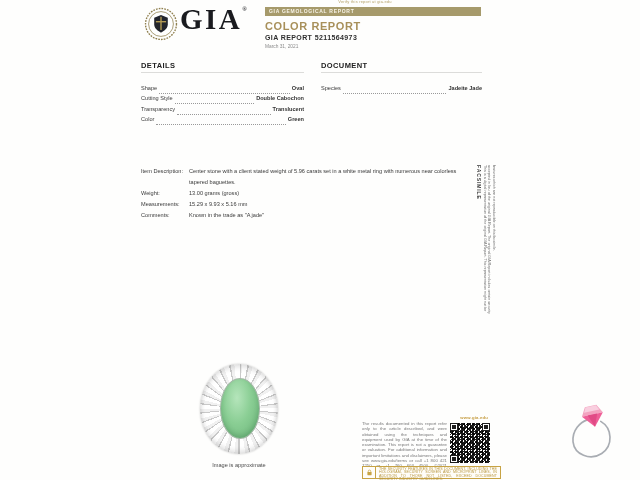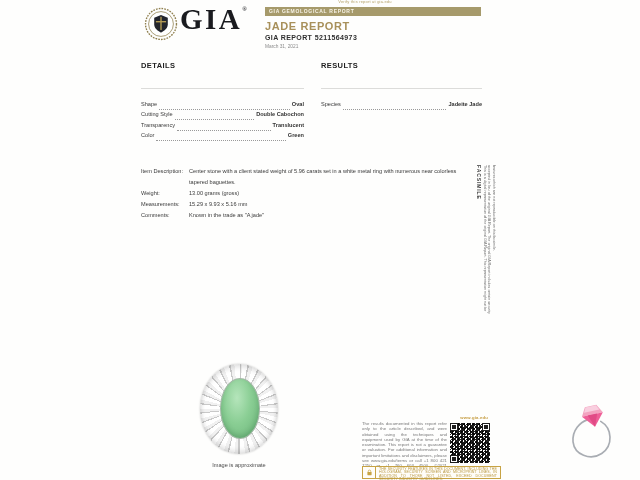--- a/index.html
+++ b/index.html
@@ -21,21 +21,21 @@
     color:#a8905a;letter-spacing:.6px;}
   .report-num{position:absolute;left:265px;top:34px;font-size:7px;font-weight:bold;
     color:#2f2f2f;letter-spacing:.4px;}
   .date{position:absolute;left:265px;top:44px;font-size:4.8px;color:#8b8b8b;}
 
   
   .col{position:absolute;top:61px;}
   .col.details{left:141px;width:163px;}
   .col.results{left:321px;width:161px;}
   .sec-h{font-size:7.5px;font-weight:bold;color:#212121;letter-spacing:.4px;
-    border-bottom:1px solid #dcdcda;padding-bottom:18px;margin-bottom:12px;}
+    border-bottom:1px solid #dcdcda;padding-bottom:2px;margin-bottom:12px;}
   .row{display:flex;align-items:baseline;height:10.4px;font-size:5.6px;color:#3a3a3a;}
   .row .lbl{white-space:nowrap;}
   .row .dots{flex:1;border-bottom:1px dotted #999;margin:0 2px;align-self:flex-end;
     margin-bottom:1.5px;}
   .row .val{white-space:nowrap;font-weight:bold;color:#333;}
 
   .treatment{position:absolute;left:321px;top:97px;width:161px;}
   .treat-h{font-size:7.5px;font-weight:bold;color:#212121;letter-spacing:.4px;margin-bottom:4.5px;}
   .treat-t{font-size:5.6px;color:#3a3a3a;}
 
@@ -93,21 +93,21 @@
   <svg class="seal" viewBox="0 0 40 40">
     <circle cx="20" cy="20" r="18.2" fill="none" stroke="#8f7f4e" stroke-width="1.6" stroke-dasharray="2 1.3"></circle>
     <circle cx="20" cy="20" r="14.6" fill="#fff" stroke="#8f7f4e" stroke-width="0.9"></circle>
     <path d="M20 9.5 l8 3 v8 c0 6 -8 9.5 -8 9.5 s-8 -3.5 -8 -9.5 v-8 z" fill="#23252d"></path>
     <rect x="19.2" y="11.5" width="1.6" height="15.5" fill="#b59d55"></rect>
     <rect x="14" y="16.5" width="12" height="1.6" fill="#b59d55"></rect>
   </svg>
   <div class="wordmark"><span>GIA</span><sup>®</sup></div>
 
   <div class="goldbar">GIA GEMOLOGICAL REPORT</div>
-  <div class="jade-title">JADE REPORT</div>
+  <div class="jade-title">COLOR REPORT</div>
   <div class="report-num">GIA REPORT 5211564973</div>
   <div class="date">March 31, 2021</div>
 
   <div class="col details">
     <div class="sec-h">DETAILS</div>
     <div class="row">
       <span class="lbl">Shape</span>
         <span class="dots"></span>
         <span class="val">Oval</span>
     </div>
@@ -122,21 +122,21 @@
         <span class="val">Translucent</span>
     </div>
     <div class="row">
       <span class="lbl">Color</span>
         <span class="dots"></span>
         <span class="val">Green</span>
     </div>
   </div>
 
   <div class="col results">
-    <div class="sec-h">RESULTS</div>
+    <div class="sec-h">DOCUMENT</div>
     <div class="row">
       <span class="lbl">Species</span>
         <span class="dots"></span>
         <span class="val">Jadeite Jade</span>
     </div>
   </div>
 
 
   <div class="itemgrid">
     <div class="ilbl">Item Description:</div>

